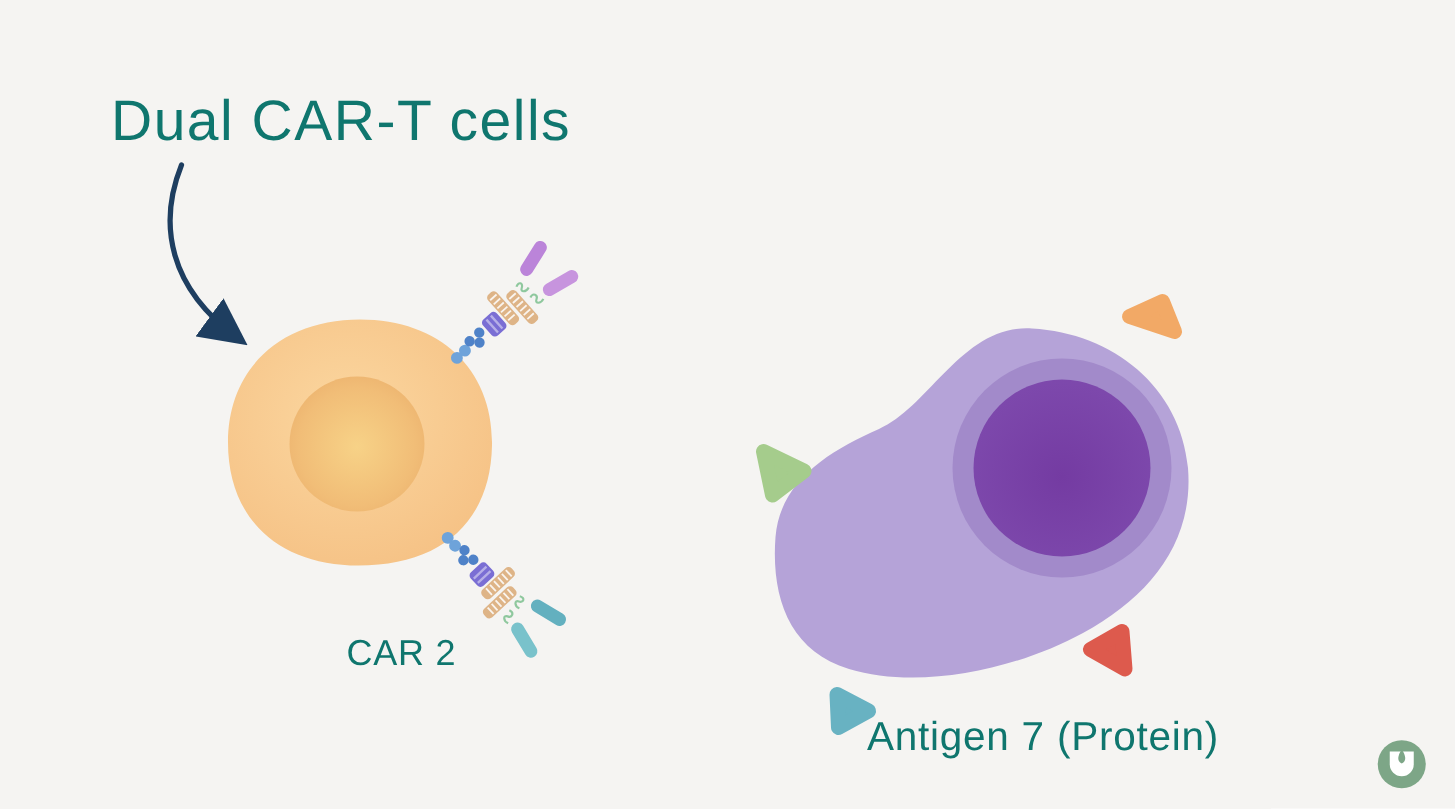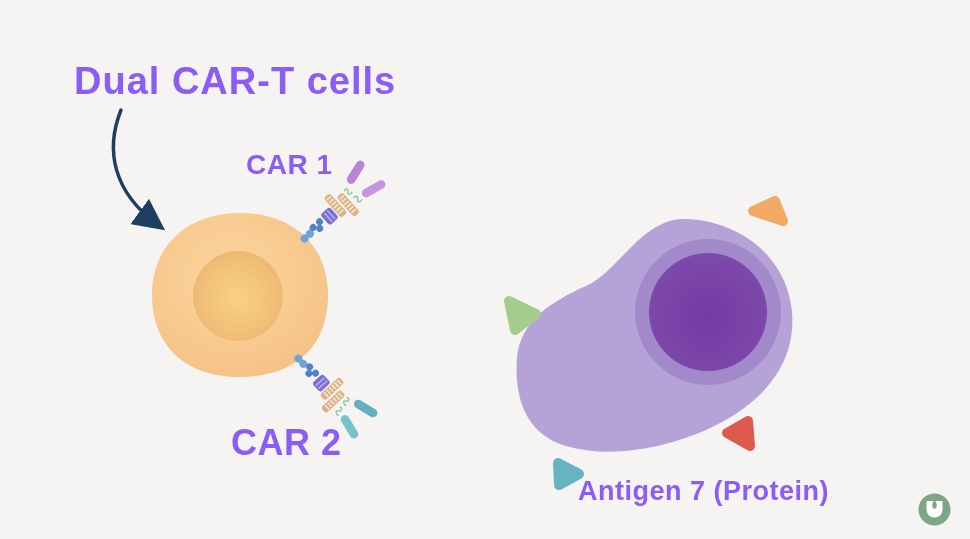--- a/index.html
+++ b/index.html
@@ -6,28 +6,28 @@
   .canvas{
     position:relative;
     width:970px;height:539px;
     background:#f5f4f2;
     overflow:hidden;
     font-family:"Liberation Sans", sans-serif;
   }
   .gfx{position:absolute;left:0;top:0;}
   .lbl{
     position:absolute;
-    color:#8b5cf6;
-    font-weight:700;
+    color:#0f766e;
+    font-weight:400;
     white-space:nowrap;
     letter-spacing:0.5px;
   }
   .title{left:74px;top:60px;font-size:38px;letter-spacing:1px;}
   .car1{left:246px;top:149px;font-size:28px;}
-  .car2{left:231px;top:422px;font-size:36px;}
+  .car2{left:231px;top:422px;font-size:24px;}
   .antigen1{left:464px;top:254px;font-size:27px;}
   .antigen2{left:578px;top:476px;font-size:27px;}
 </style>
 </head>
 <body>
 
 <div class="canvas">
 
   <svg class="gfx" width="970" height="539" viewBox="0 0 970 539">
     <defs>
@@ -141,17 +141,16 @@
     <polygon points="558,463 579,474 559,485" fill="#68b2c2" stroke="#68b2c2" stroke-width="10" stroke-linejoin="round"></polygon>
 
     <g transform="translate(918,493)">
       <circle cx="16.5" cy="16.5" r="16" fill="#7da687"></circle>
       <path d="M8.5,8 L24.5,8 L24.5,16.5 A8,8 0 0 1 8.5,16.5 Z" fill="#ffffff"></path>
       <path d="M16.5,6.5 C13.6,11 13.2,14.5 16.5,16 C19.8,14.5 19.4,11 16.5,6.5 Z" fill="#7da687"></path>
     </g>
   </svg>
 
   <div class="lbl title">Dual CAR-T cells</div>
-  <div class="lbl car1">CAR 1</div>
   <div class="lbl car2">CAR 2</div>
   <div class="lbl antigen2">Antigen 7 (Protein)</div>
 
 </div>
 
 </body></html>

